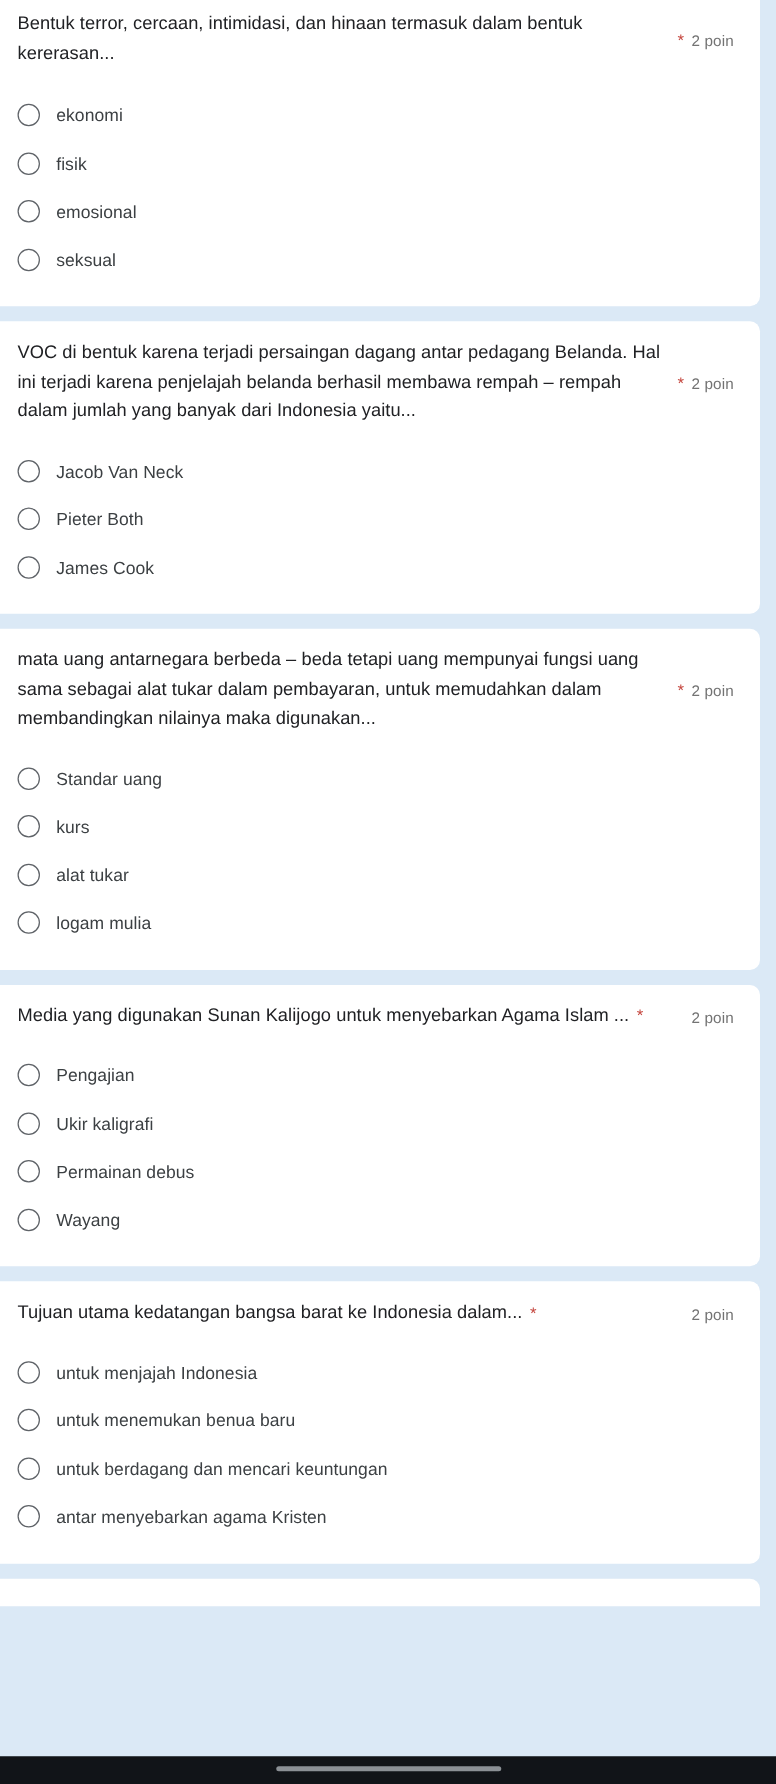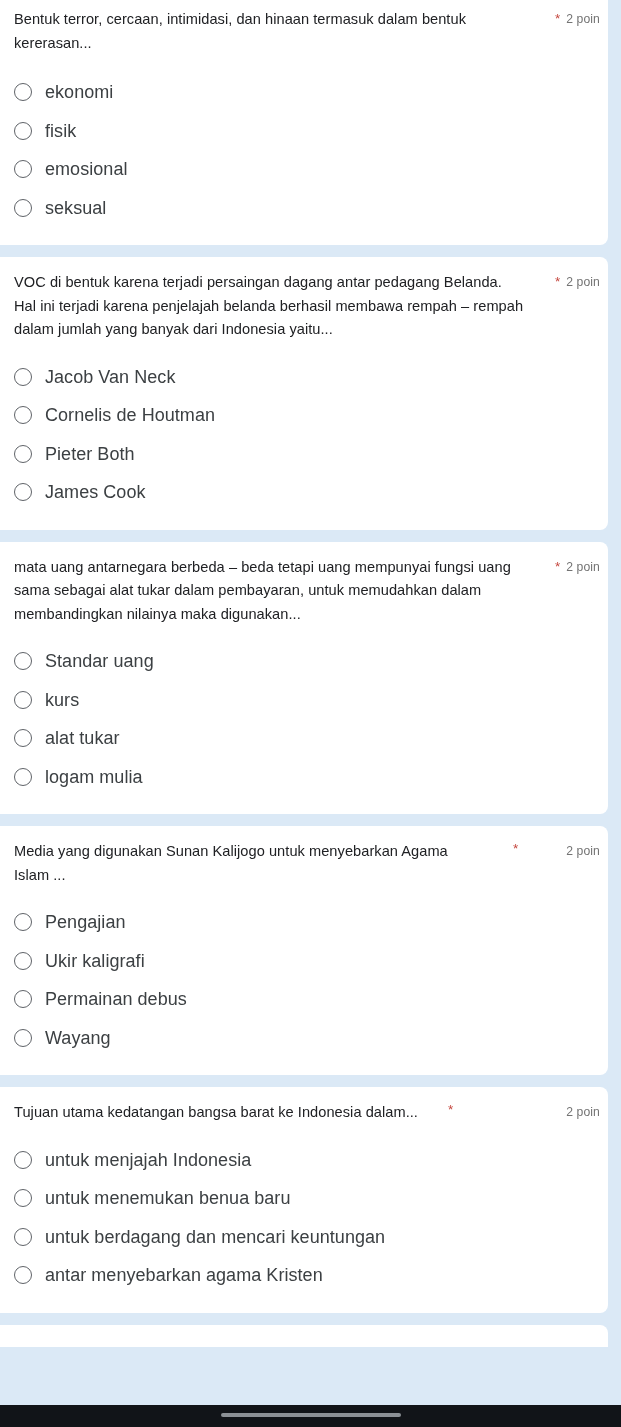--- a/index.html
+++ b/index.html
@@ -48,23 +48,22 @@
   }
   
   .q-card.first {
     padding-top: 8px;
     border-top-right-radius: 0;
     margin-top: 0;
   }
 
   .q-head {
     display: flex;
-    align-items: flex-start;
-    padding: 0 8px 0 14px;
-    gap: 24px;
+    align-items: center;
+    padding: 0 21px 0 14px;
   }
 
   .q-title {
     flex: 1 1 auto;
     font-size: 14.6px;
     line-height: 23.5px;
     color: #202124;
     letter-spacing: 0.05px;
     word-wrap: break-word;
     padding-right: 4px;
@@ -122,21 +121,21 @@
   .radio {
     flex: 0 0 auto;
     width: 18px;
     height: 18px;
     border: 1.6px solid #5f6368;
     border-radius: 50%;
     box-sizing: border-box;
     margin-right: 13px;
   }
   .opt-label {
-    font-size: 18px;
+    font-size: 14px;
     line-height: 20px;
     color: #3c4043;
     letter-spacing: 0.05px;
   }
 
   
   .q-card-partial {
     position: relative;
     width: 608px;
     height: 22px;
@@ -208,24 +207,20 @@
           <span class="q-points">2 poin</span>
         </div>
       </div>
       <div class="q-options">
         <div class="opt-row">
           <span class="radio"></span>
           <span class="opt-label">Jacob Van Neck</span>
         </div>
         <div class="opt-row">
           <span class="radio"></span>
-          <span class="opt-label">Cornelis de Houtman</span>
-        </div>
-        <div class="opt-row">
-          <span class="radio"></span>
           <span class="opt-label">Pieter Both</span>
         </div>
         <div class="opt-row">
           <span class="radio"></span>
           <span class="opt-label">James Cook</span>
         </div>
       </div>
     </div>
 
     <div class="q-card">

